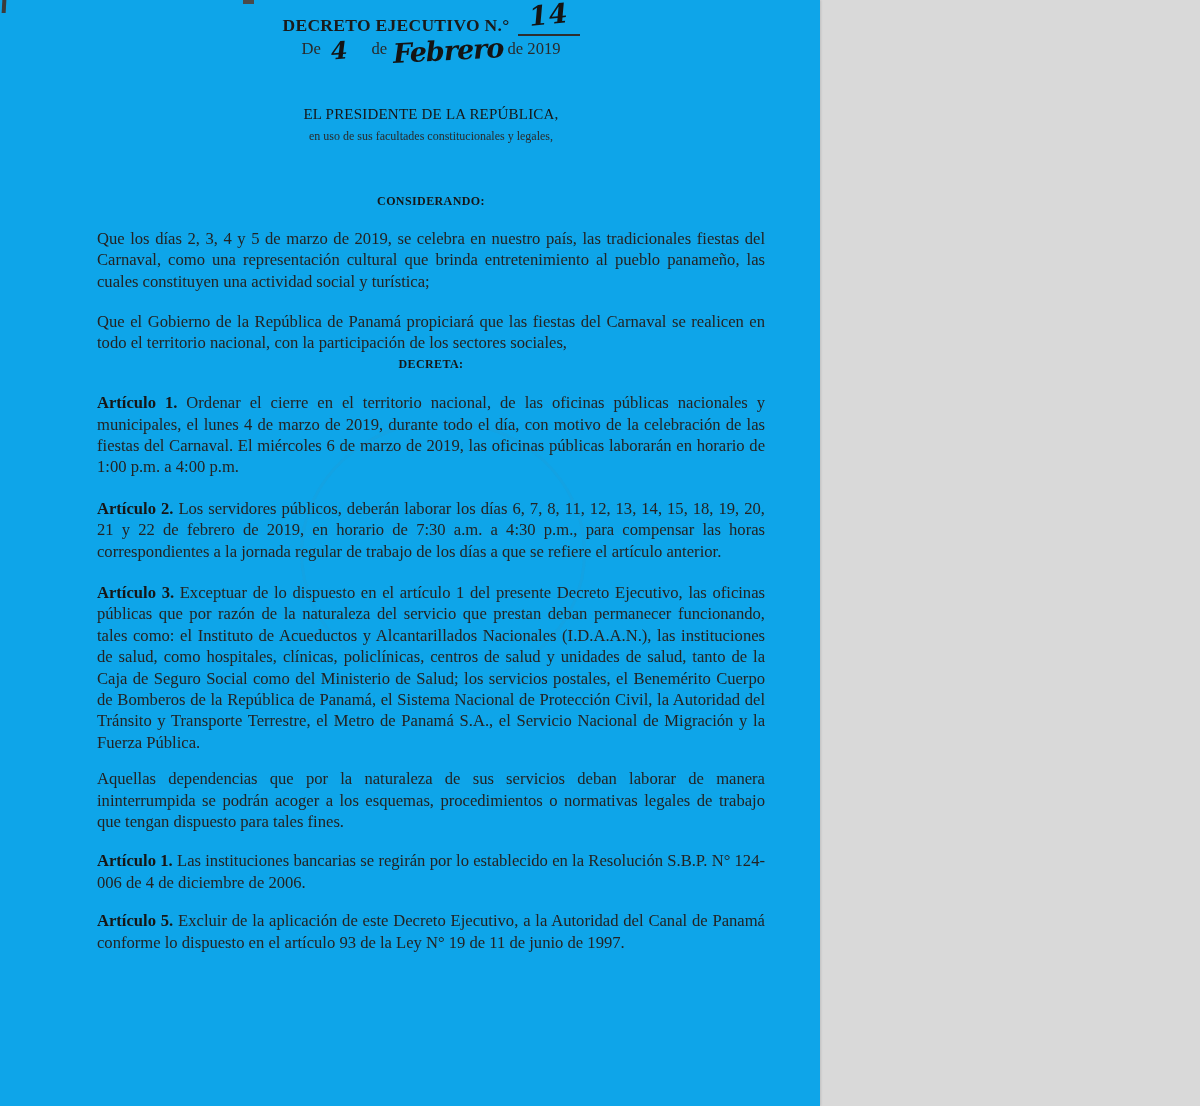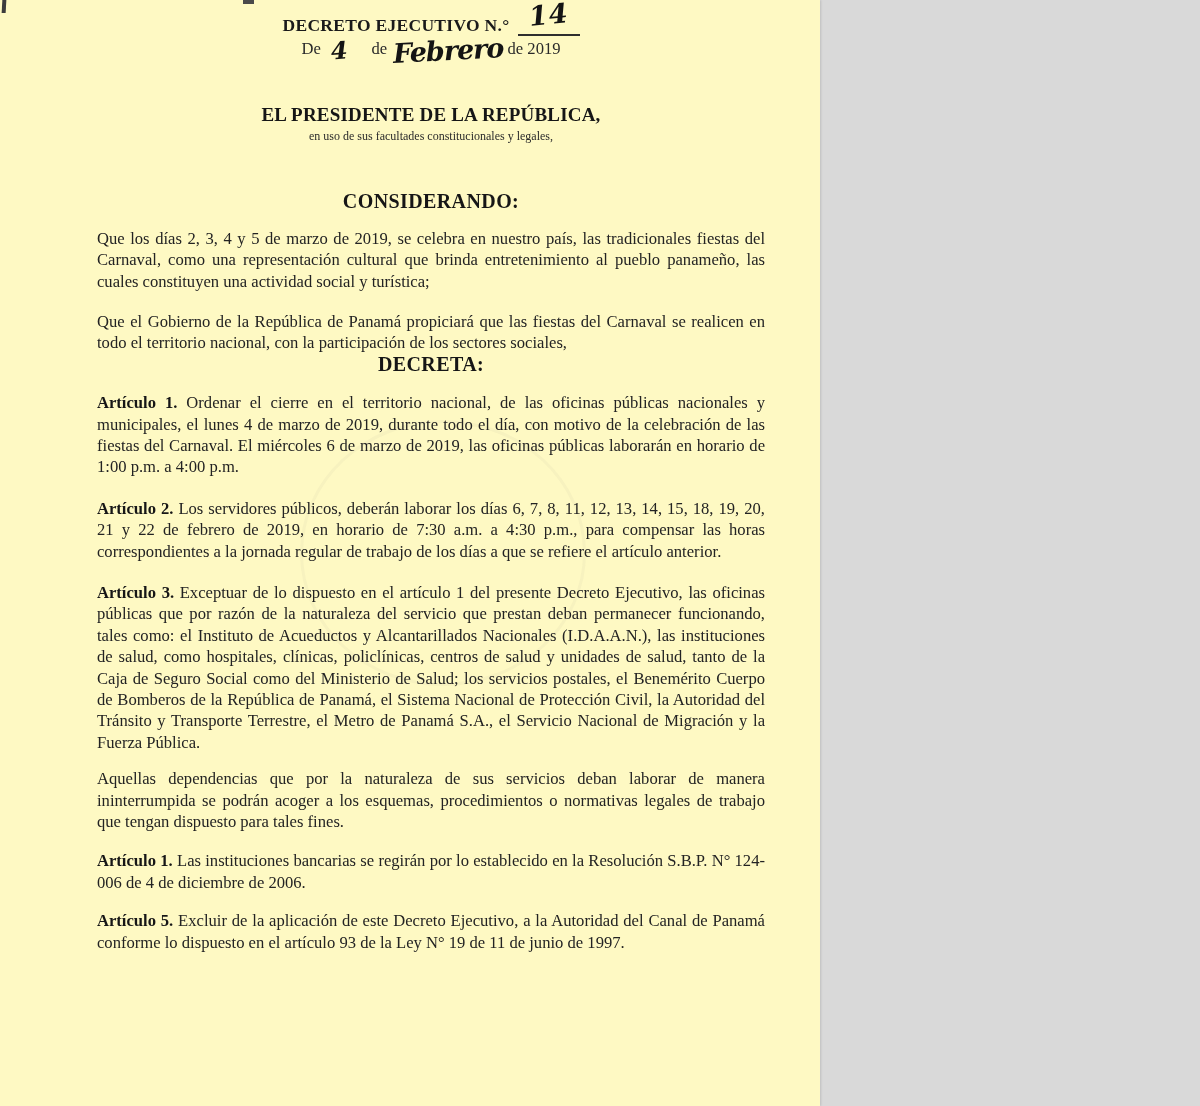--- a/index.html
+++ b/index.html
@@ -6,21 +6,21 @@
   body {
     width: 1200px; height: 1106px;
     position: relative;
     overflow: hidden;
     background: #d9d9d9;
     font-family: "Liberation Serif", "DejaVu Serif", serif;
   }
   .page {
     position: absolute; left: 0; top: 0;
     width: 820px; height: 1106px;
-    background: #fef9c3;
+    background: #0ea5e9;
     box-shadow: 1px 0 2px rgba(0,0,0,0.12);
     overflow: hidden;
   }
   .scan-artifact-left {
     position: absolute; left: 2px; top: 0;
     width: 4px; height: 13px; background: #3c3c3c;
     transform: rotate(3deg);
   }
   .scan-artifact-top {
     position: absolute; left: 243px; top: 0;
@@ -74,25 +74,25 @@
   .hdr-line2 .w-de2 { margin-right: 6px; }
   .hand-month {
     font-size: 27px; line-height: 26px;
     transform: rotate(-3deg); letter-spacing: -1px;
     margin-right: 4px;
   }
 
   
   .subject { margin-top: 16px !important; }
   .authority { margin-top: 38px; text-align: center; }
-  .authority-1 { font-weight: bold; font-size: 19px; color: #161616; letter-spacing: 0.2px; }
+  .authority-1 { font-weight: normal; font-size: 15px; color: #161616; letter-spacing: 0.2px; }
   .authority-2 { font-size: 12px; margin-top: 0.5px; color: #2a2a2a; }
   .h-center {
     text-align: center; font-weight: bold; color: #161616;
-    font-size: 20px; letter-spacing: 0.4px;
+    font-size: 12px; letter-spacing: 0.4px;
   }
   .h-considerando { margin-top: 44px; }
   .p-c1 { margin-top: 15px !important; }
   .p-c2 { margin-top: 22px !important; }
   .p-c3 { margin-top: 19px !important; }
   .h-decreta { }
   .art-1 { margin-top: 17px !important; }
   .art-2 { margin-top: 20px !important; }
   .art-3 { margin-top: 20px !important; }
   .p-interim { margin-top: 15px !important; }

